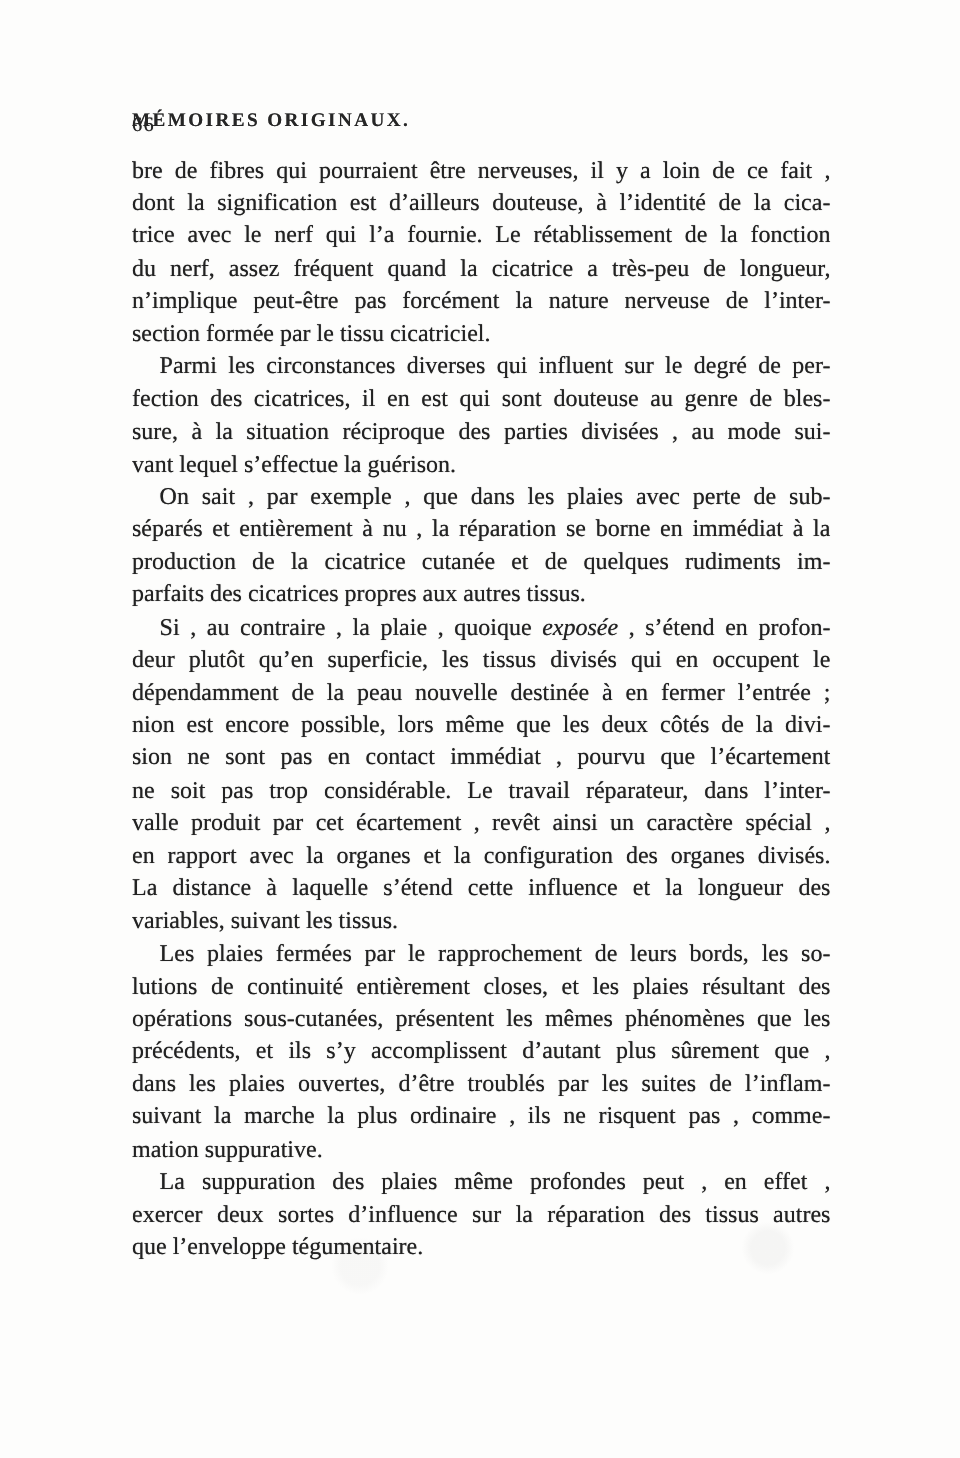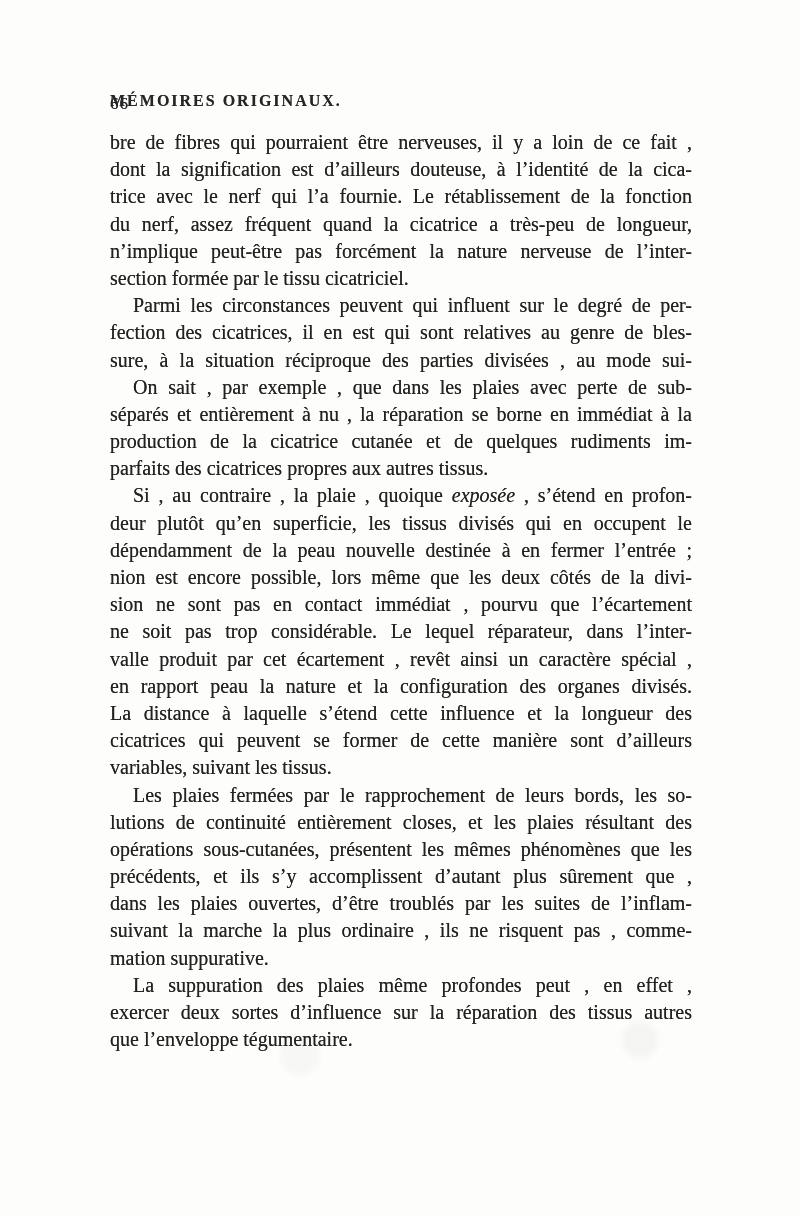--- a/index.html
+++ b/index.html
@@ -86,41 +86,41 @@
   <div class="body-text">
       <div class="paragraph">
         <div class="line">bre de fibres qui pourraient être nerveuses, il y a loin de ce fait ,</div>
         <div class="line">dont la signification est d’ailleurs douteuse, à l’identité de la cica-</div>
         <div class="line">trice avec le nerf qui l’a fournie. Le rétablissement de la fonction</div>
         <div class="line">du nerf, assez fréquent quand la cicatrice a très-peu de longueur,</div>
         <div class="line">n’implique peut-être pas forcément la nature nerveuse de l’inter-</div>
         <div class="line last">section formée par le tissu cicatriciel.</div>
       </div>
       <div class="paragraph">
-        <div class="line indent">Parmi les circonstances peuvent qui influent sur le degré de per-</div>
-        <div class="line">fection des cicatrices, il en est qui sont relatives au genre de bles-</div>
+        <div class="line indent">Parmi les circonstances diverses qui influent sur le degré de per-</div>
+        <div class="line">fection des cicatrices, il en est qui sont douteuse au genre de bles-</div>
         <div class="line">sure, à la situation réciproque des parties divisées , au mode sui-</div>
+        <div class="line last">vant lequel s’effectue la guérison.</div>
       </div>
       <div class="paragraph">
         <div class="line indent">On sait , par exemple , que dans les plaies avec perte de sub-</div>
         <div class="line">séparés et entièrement à nu , la réparation se borne en immédiat à la</div>
         <div class="line">production de la cicatrice cutanée et de quelques rudiments im-</div>
         <div class="line last">parfaits des cicatrices propres aux autres tissus.</div>
       </div>
       <div class="paragraph">
         <div class="line indent">Si , au contraire , la plaie , quoique <i>exposée</i> , s’étend en profon-</div>
         <div class="line">deur plutôt qu’en superficie, les tissus divisés qui en occupent le</div>
         <div class="line">dépendamment de la peau nouvelle destinée à  en fermer l’entrée ;</div>
         <div class="line">nion est encore possible, lors même que les deux côtés de la divi-</div>
         <div class="line">sion ne sont pas en contact immédiat , pourvu que l’écartement</div>
-        <div class="line">ne soit pas trop considérable. Le lequel réparateur, dans l’inter-</div>
+        <div class="line">ne soit pas trop considérable. Le travail réparateur, dans l’inter-</div>
         <div class="line">valle produit par cet écartement , revêt ainsi un caractère spécial ,</div>
-        <div class="line">en rapport peau la nature et la configuration des organes divisés.</div>
+        <div class="line">en rapport avec la organes et la configuration des organes divisés.</div>
         <div class="line">La distance à laquelle s’étend cette influence et la longueur des</div>
-        <div class="line">cicatrices qui peuvent se former de cette manière sont d’ailleurs</div>
         <div class="line last">variables, suivant les tissus.</div>
       </div>
       <div class="paragraph">
         <div class="line indent">Les plaies fermées par le rapprochement de leurs bords, les so-</div>
         <div class="line">lutions de continuité entièrement closes, et les plaies résultant des</div>
         <div class="line">opérations sous-cutanées, présentent les mêmes phénomènes que les</div>
         <div class="line">précédents, et ils s’y accomplissent d’autant plus sûrement que ,</div>
         <div class="line">dans les plaies ouvertes, d’être troublés par les suites de l’inflam-</div>
         <div class="line">suivant la marche la plus ordinaire , ils ne risquent pas , comme-</div>
         <div class="line last">mation suppurative.</div>

